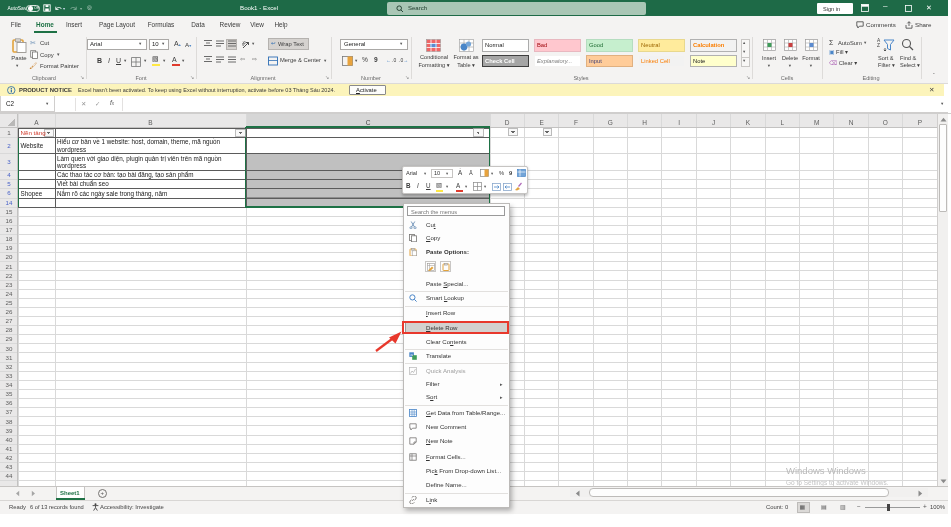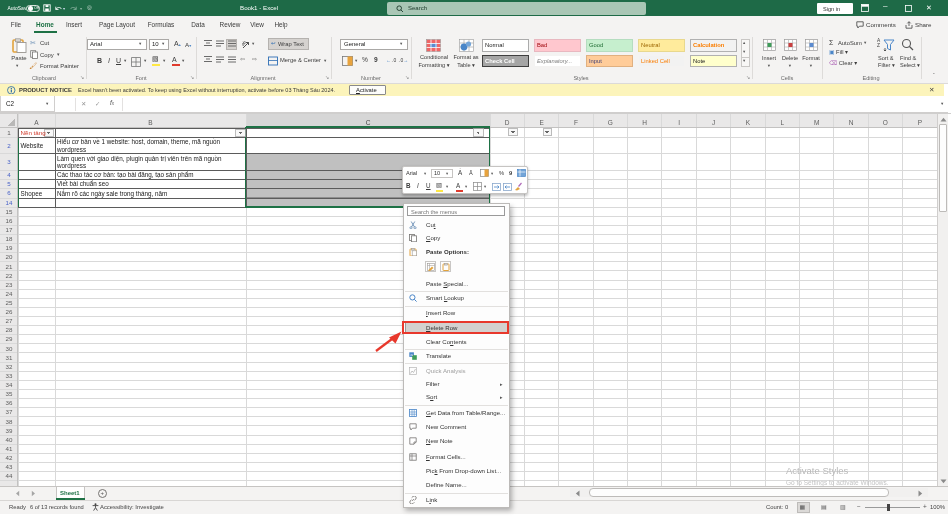--- a/index.html
+++ b/index.html
@@ -487,21 +487,21 @@
 <div class="tx" style="left:766px;top:503.5px;font-size:5.9px;color:#444;">Count: 0</div>
 <div class="ab" style="left:797px;top:501.5px;width:13px;height:11px;background:#dbd9d7;border:1px solid #bdbbb9;"></div>
 <div class="tx" style="left:799.5px;top:503px;font-size:6px;color:#555;">▦</div>
 <div class="tx" style="left:821px;top:503px;font-size:6px;color:#555;">▤</div>
 <div class="tx" style="left:840px;top:503px;font-size:6px;color:#555;">▥</div>
 <div class="tx" style="left:857px;top:502.5px;font-size:6.5px;color:#555;">−</div>
 <div class="ab" style="left:865px;top:507px;width:55px;height:1px;background:#9a9a9a;"></div>
 <div class="ab" style="left:887px;top:504px;width:3px;height:7px;background:#444;"></div>
 <div class="tx" style="left:923px;top:502.5px;font-size:6.5px;color:#555;">+</div>
 <div class="tx" style="left:930px;top:503.5px;font-size:5.9px;color:#444;">100%</div>
-<div class="tx" style="left:786px;top:465px;font-size:9.5px;color:#b9b9b9;">Activate Styles</div>
+<div class="tx" style="left:786px;top:465px;font-size:9.5px;color:#b9b9b9;">Windows Windows</div>
 <div class="tx" style="left:786px;top:478.5px;font-size:6.5px;color:#c3c3c3;">Go to Settings to activate Windows.</div>
 <div class="ab" style="left:402px;top:166px;width:126px;height:28px;background:#fff;border:1px solid #c6c4c2;border-radius:2px;box-shadow:0 1.5px 3px rgba(0,0,0,0.25);"></div>
 <div class="tx" style="left:406px;top:170px;font-size:5.6px;color:#333;">Arial</div>
 <div class="tx" style="left:424px;top:171px;font-size:4.3px;color:#555;">▾</div>
 <div class="ab" style="left:431px;top:168.5px;width:22px;height:9.5px;border:1px solid #c6c4c2;background:#fff;"></div>
 <div class="tx" style="left:434px;top:170px;font-size:5.6px;color:#333;">10</div>
 <div class="tx" style="left:446px;top:171px;font-size:4.3px;color:#555;">▾</div>
 <div class="tx" style="left:458px;top:169px;font-size:6.3px;color:#3b3b3b;">Ȧ</div>
 <div class="tx" style="left:469px;top:169.8px;font-size:5.6px;color:#3b3b3b;">Ǎ</div>
 <svg class="ab" style="left:480px;top:169px" width="9" height="8" viewBox="0 0 9 8">

